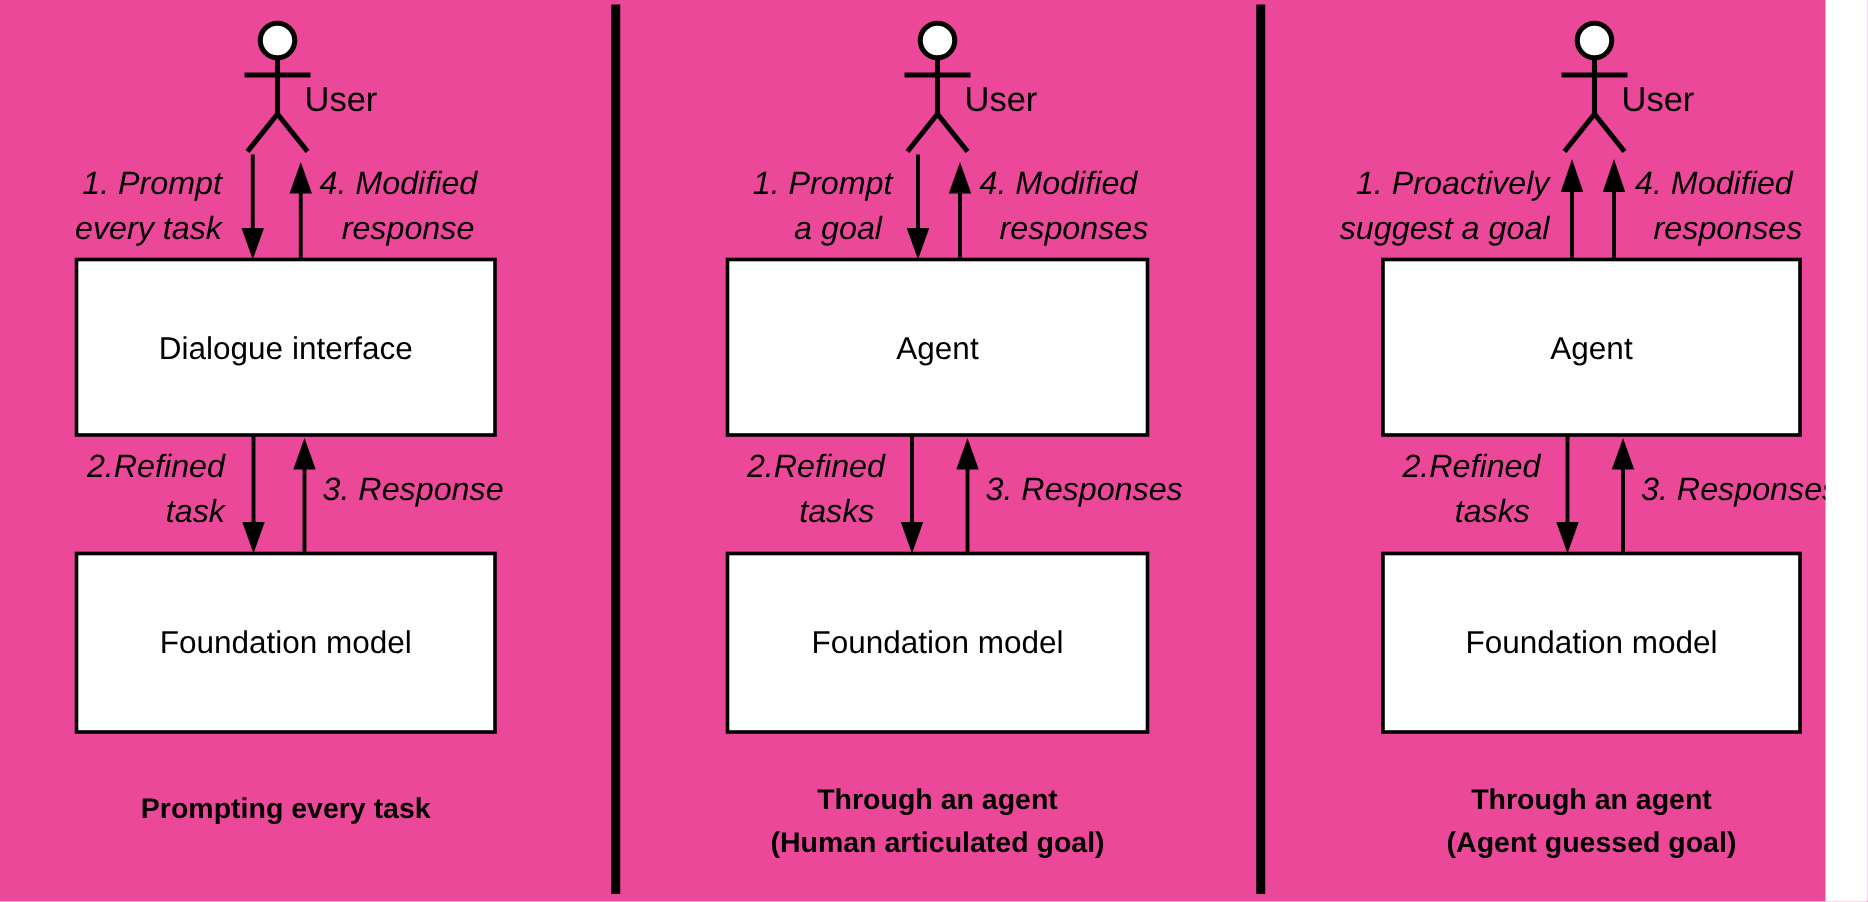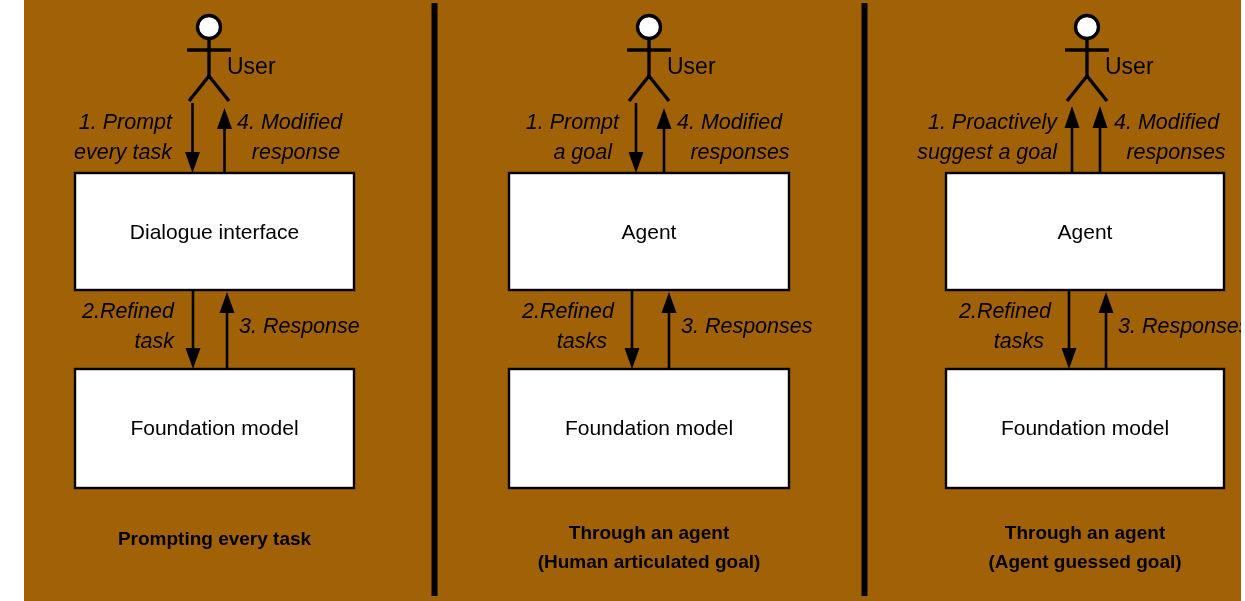--- a/index.html
+++ b/index.html
@@ -4,24 +4,23 @@
 <style>
   html, body {
     margin: 0;
     padding: 0;
     background: #ffffff;
   }
   #figure-root {
     position: relative;
     width: 1217px;
     height: 601px;
-    background: #a16207;
+    background: #ec4899;
     font-family: "Liberation Sans", sans-serif;
     overflow: hidden;
-    margin-left: 24px;
   }
   svg.diagram {
     display: block;
     width: 1245px;
     height: 601px;
   }
   .box-rect {
     fill: #ffffff;
     stroke: #000000;
     stroke-width: 2.4;

